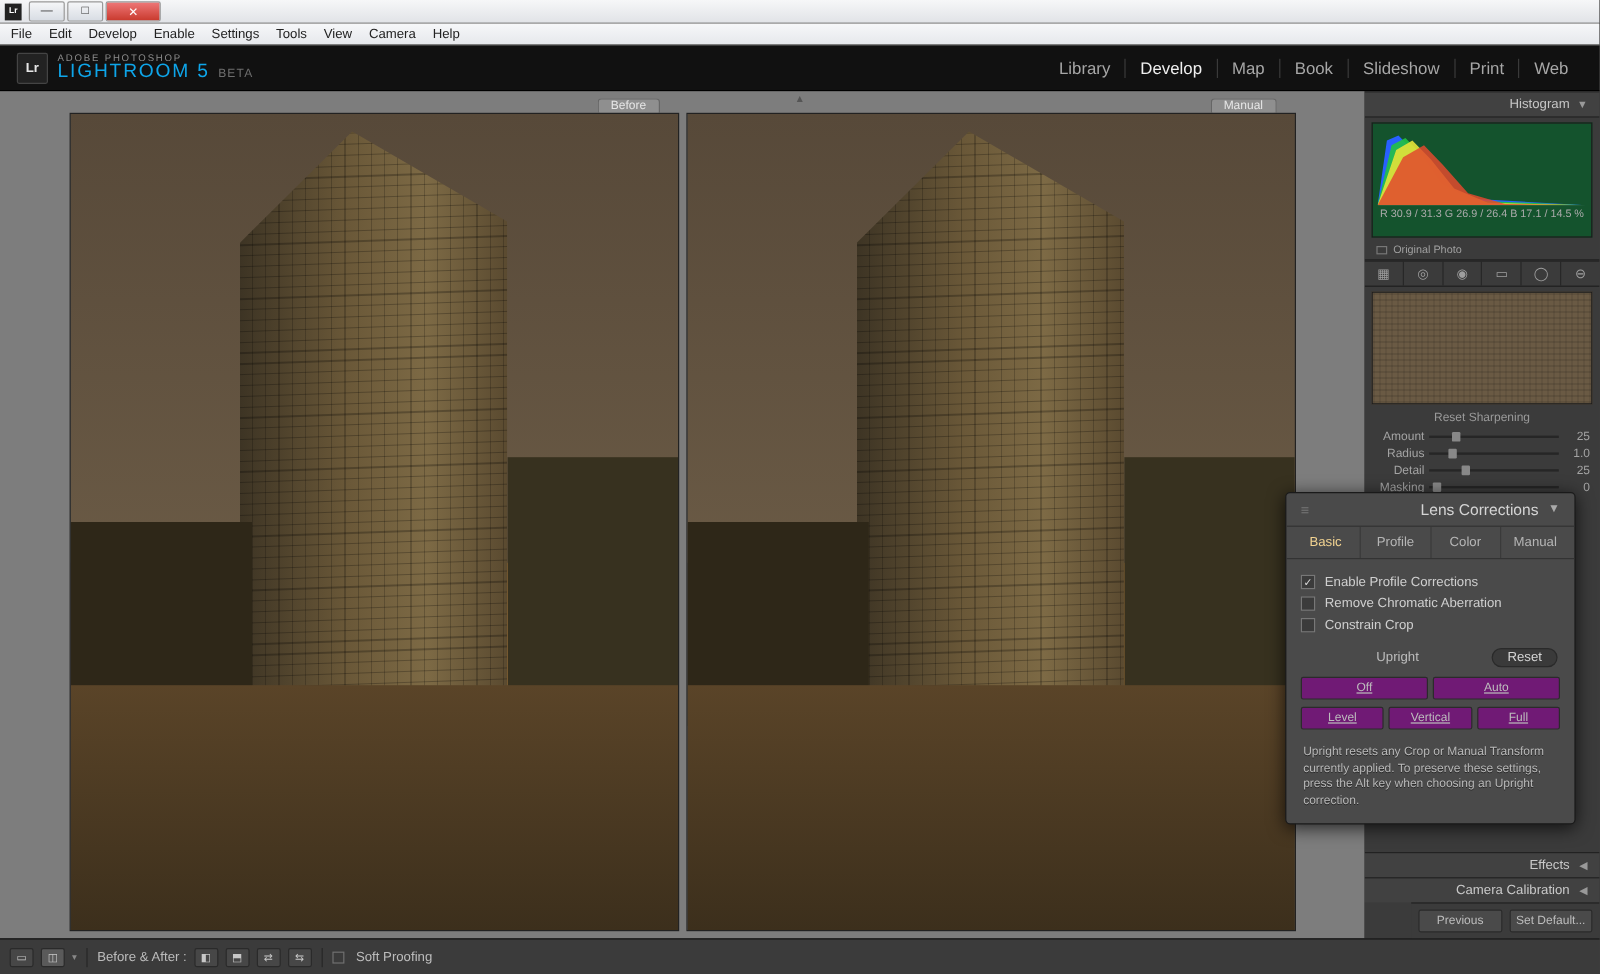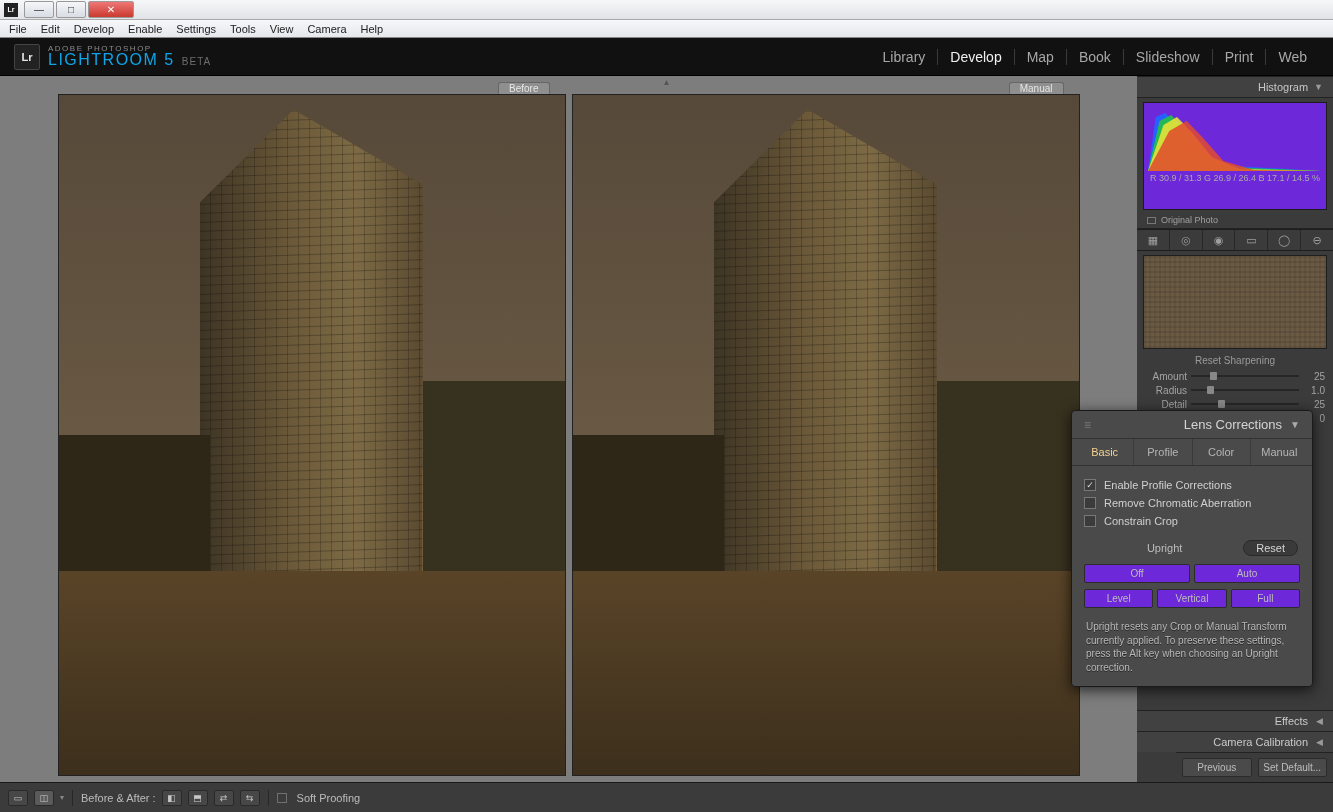--- a/index.html
+++ b/index.html
@@ -41,21 +41,21 @@
 .bldg{position:absolute;left:28%;top:2%;width:44%;height:73%;background:linear-gradient(90deg,#3d3424,#6a5838 40%,#7d6a45 70%,#5a4a30);transform:skewY(-2deg);clip-path:polygon(42% 0,100% 16%,100% 100%,0 100%,0 18%);}
 .bldg::before{content:"";position:absolute;inset:0;background:repeating-linear-gradient(0deg,transparent 0 8px,rgba(0,0,0,.25) 8px 9px),repeating-linear-gradient(90deg,transparent 0 10px,rgba(0,0,0,.2) 10px 11px);}
 .lowbldg{position:absolute;left:0;top:50%;width:30%;height:25%;background:#2e2718;}
 .lowbldg2{position:absolute;right:0;top:42%;width:28%;height:33%;background:#37311f;}
 .lights{position:absolute;left:10%;right:10%;top:70%;height:8%;background:radial-gradient(circle at 15% 50%,#ffe9a8 0 3px,transparent 4px),radial-gradient(circle at 40% 50%,#ffe0a0 0 2px,transparent 3px),radial-gradient(circle at 70% 50%,#ffe9a8 0 3px,transparent 4px),radial-gradient(circle at 90% 50%,#ffe0a0 0 2px,transparent 3px);}
 
 
 .right-rail { width:196px; background:#3b3b3b; display:flex; flex-direction:column; overflow:hidden; }
 .panel-header { background:#414141; color:#c6c6c6; font-size:11px; padding:4px 10px; display:flex; align-items:center; justify-content:flex-end; border-bottom:1px solid #222; border-top:1px solid #222;}
 .panel-header .tri { margin-left:6px; font-size:9px; color:#999;}
-.histogram-box { height:108px; margin:4px 6px 2px; background:#6d28d9; border:1px solid #1c1c1c; position:relative; padding:4px;}
+.histogram-box { height:96px; margin:4px 6px 2px; background:#14532d; border:1px solid #1c1c1c; position:relative; padding:4px;}
 .histo svg { width:100%; height:64px; display:block;}
 .histo-readout { display:flex; justify-content:space-between; font-size:9px; color:#aaa; margin-top:2px; padding:0 2px;}
 .orig-photo { font-size:9px; color:#a0a0a0; padding:3px 10px; display:flex; align-items:center; gap:5px; border-bottom:1px solid #222;}
 .orig-photo .sq{width:9px;height:7px;border:1px solid #777;}
 .tool-strip { display:flex; height:22px; border-top:1px solid #1e1e1e; border-bottom:1px solid #1e1e1e; background:#3b3b3b;}
 .tool-strip div{flex:1;display:flex;align-items:center;justify-content:center;border-right:1px solid #272727;color:#9e9e9e;}
 .tool-strip div:last-child{border-right:none;}
 .detail-preview { height:94px; margin:4px 6px; border:1px solid #1e1e1e; background:#6a5a44; background-image:repeating-linear-gradient(0deg,rgba(0,0,0,.1) 0 2px,transparent 2px 5px),repeating-linear-gradient(90deg,rgba(0,0,0,.08) 0 2px,transparent 2px 5px);}
 .sharpen { padding:2px 8px;}
 .sharpen-title { text-align:center; color:#9a9a9a; font-size:10px; margin-bottom:3px;}
@@ -75,21 +75,21 @@
 .lens-tab:last-child{border-right:none;}
 .lens-tab.active { color:#f2d391;}
 .lens-body { padding:10px 12px 8px; }
 .check-row { display:flex; align-items:center; gap:8px; font-size:11px; color:#cfcfcf; padding:3px 0;}
 .check-row .cb{ width:12px; height:12px; border:1px solid #777; background:#3b3b3b; display:flex; align-items:center; justify-content:center; font-size:9px; color:#ddd;}
 .check-row .cb.checked::after{content:"✓";}
 .upright-row{ display:flex; align-items:center; justify-content:space-between; padding:10px 2px 6px; font-size:11px; color:#bcbcbc;}
 .pill{ background:#3a3a3a; color:#d6d6d6; padding:1px 12px; border-radius:9px; font-size:11px; border:1px solid #2a2a2a;}
 .btn-grid{ display:grid; grid-template-columns:1fr 1fr; gap:4px; padding:2px 0 4px;}
 .btn-grid.three{grid-template-columns:1fr 1fr 1fr;}
-.ubtn{ background:#6d28d9; border:1px solid #2b2b2b; color:#bdbdbd; font-size:10px; text-align:center; padding:3px 0; border-radius:2px;}
+.ubtn{ background:#701a75; border:1px solid #2b2b2b; color:#bdbdbd; font-size:10px; text-align:center; padding:3px 0; border-radius:2px;text-decoration:underline;}
 .lens-info{ font-size:10px; color:#b8b8b8; padding:8px 2px 4px; line-height:1.35; text-shadow:0 1px 0 rgba(0,0,0,.5);}
 
 .collapsed-panel { background:#414141; color:#c9c9c9; font-size:11px; padding:4px 10px; display:flex; justify-content:flex-end; align-items:center; gap:8px; border-top:1px solid #222;}
 .collapsed-panel .tri{font-size:9px;color:#999;}
 .rail-footer { margin-top:auto; display:flex; gap:6px; padding:5px 6px; background:#3b3b3b; border-top:1px solid #222;margin-left:39px;}
 .rail-footer .btn{ flex:1; background:#4a4a4a; border:1px solid #2b2b2b; color:#bdbdbd; font-size:10px; text-align:center; padding:3px 0; border-radius:2px;}
 
 
 .bottombar { position:absolute; left:0; right:0; bottom:0; height:30px; background:#3b3b3b; border-top:1px solid #1a1a1a; display:flex; align-items:center; padding:0 8px; gap:6px; color:#bcbcbc; font-size:11px;}
 .bb-icon{ width:20px; height:16px; border:1px solid #2a2a2a; background:#474747; display:flex; align-items:center; justify-content:center; font-size:9px; color:#c8c8c8; border-radius:2px;}

